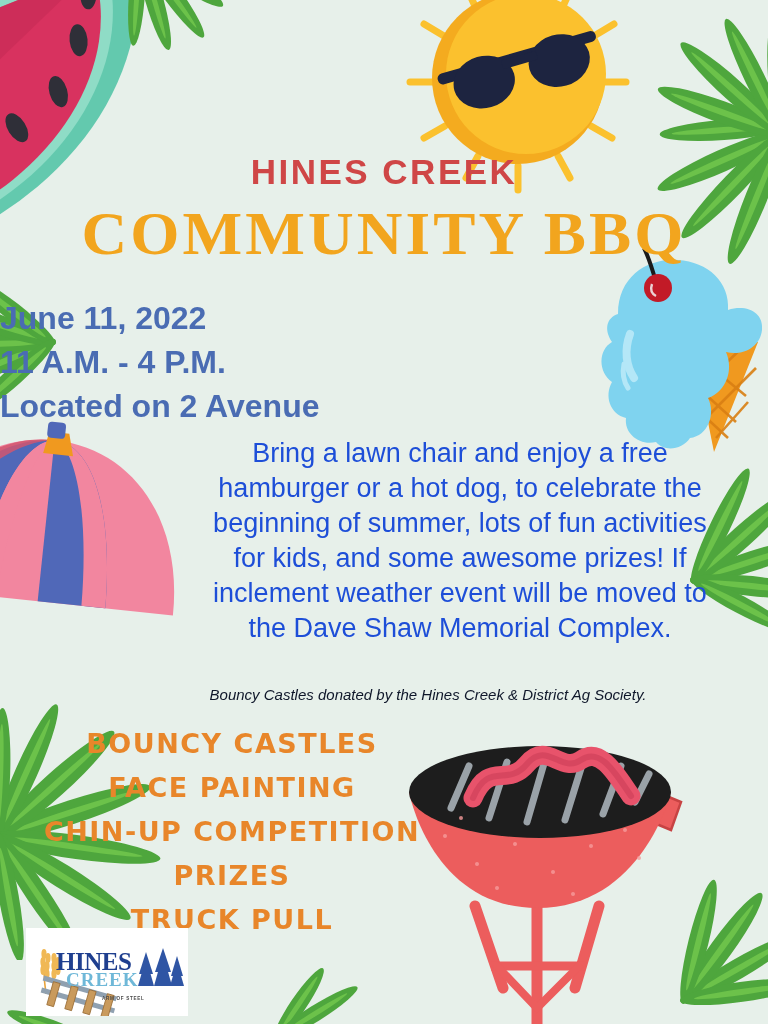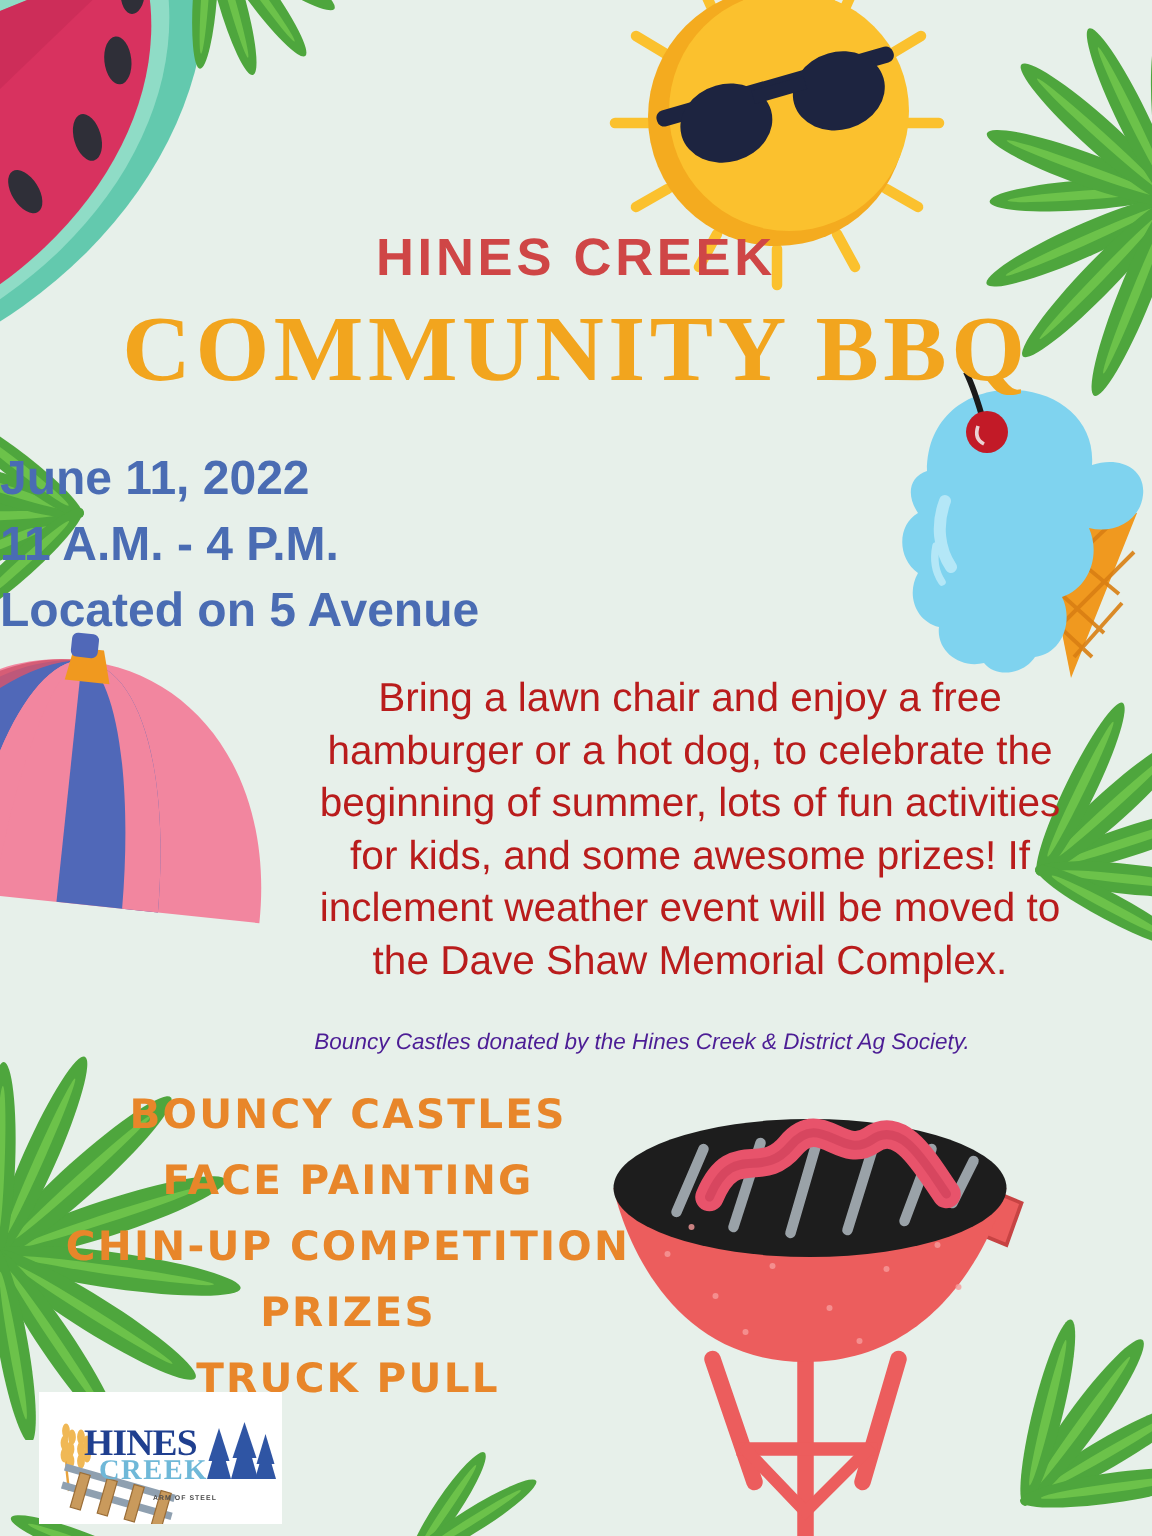--- a/index.html
+++ b/index.html
@@ -78,32 +78,32 @@
     top:296px; left:0; width:768px;
     color:#4a6cb3;
     font-weight:bold;
     font-size:32px;
     line-height:44px;
   }
   .event-lines div { white-space:nowrap; }
 
   .body-copy {
     position:absolute;
-    top:448px; left:196px; width:528px;
+    top:436px; left:196px; width:528px;
     text-align:center;
-    color:#b91c1c;
+    color:#1d4ed8;
     font-size:27px;
     line-height:35px;
     font-weight:normal;
   }
   .credit {
     position:absolute;
     top:686px; left:168px; width:520px;
     text-align:center;
-    color:#4c1d95;
+    color:#0f172a;
     font-style:italic;
     font-size:15px;
   }
 
   .activities {
     position:absolute;
     top:722px; left:42px; width:380px;
     text-align:center;
     color:#e8862a;
     font-family:"DejaVu Sans", sans-serif;
@@ -439,21 +439,21 @@
 
   <div class="content">
 
     <div class="headline-kicker">HINES CREEK</div>
 
     <div class="headline-main">COMMUNITY  BBQ</div>
 
     <div class="event-lines">
       <div>June 11, 2022</div>
       <div>11 A.M. - 4 P.M.</div>
-      <div>Located on 5 Avenue</div>
+      <div>Located on 2 Avenue</div>
     </div>
 
     <div class="body-copy">Bring a lawn chair and enjoy a free hamburger or a hot dog, to celebrate the beginning of summer, lots of fun activities for kids, and some awesome prizes! If inclement weather event will be moved to the Dave Shaw Memorial Complex.</div>
 
     <div class="credit">Bouncy Castles donated by the Hines Creek &amp; District Ag Society.</div>
 
     <div class="activities">
       <div>BOUNCY CASTLES</div>
       <div>FACE PAINTING</div>
       <div>CHIN-UP COMPETITION</div>

